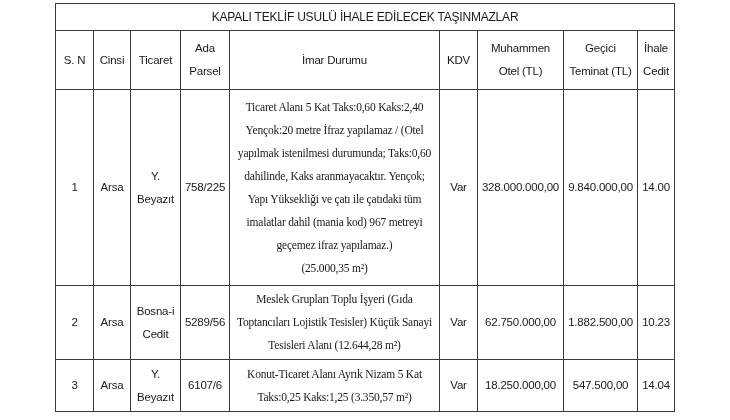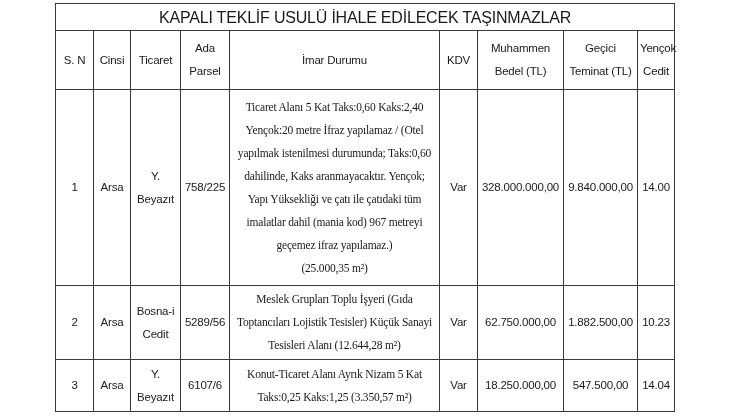--- a/index.html
+++ b/index.html
@@ -7,21 +7,21 @@
          font-family: "Liberation Sans", sans-serif; color: #1a1a1a; }
   table.ihale {
     position: absolute; left: 55px; top: 3px;
     width: 619px; border-collapse: collapse; table-layout: fixed;
     font-size: 11.5px; letter-spacing: -0.2px;
   }
   table.ihale td, table.ihale th {
     border: 1.3px solid #3a3a3a; text-align: center; vertical-align: middle;
     padding: 0 2px; font-weight: normal; line-height: 23px;
   }
-  .title-row th { height: 26px; font-size: 16px; }
+  .title-row th { height: 26px; font-size: 12px; }
   .head-row th { height: 58px; line-height: 24px; }
   .r1 td { height: 195px; }
   .r2 td { height: 73px; }
   .r3 td { height: 51px; }
   .imar { line-height: 24px; font-family: Liberation Serif, serif; }
 </style>
 </head>
 <body>
 
 <table class="ihale">
@@ -45,28 +45,28 @@
     <th>Cinsi</th>
     <th>Ticaret</th>
     <th>
       <div>Ada</div>
       <div>Parsel</div>
     </th>
     <th>İmar Durumu</th>
     <th>KDV</th>
     <th>
       <div>Muhammen</div>
-      <div>Bedel (TL)</div>
+      <div>Otel (TL)</div>
     </th>
     <th>
       <div>Geçici</div>
       <div>Teminat (TL)</div>
     </th>
     <th>
-      <div>Yençok</div>
+      <div>İhale</div>
       <div>Cedit</div>
     </th>
   </tr>
 
   <tr class="r1">
     <td>1</td>
     <td>Arsa</td>
     <td>
       <div>Y.</div>
       <div>Beyazıt</div>

